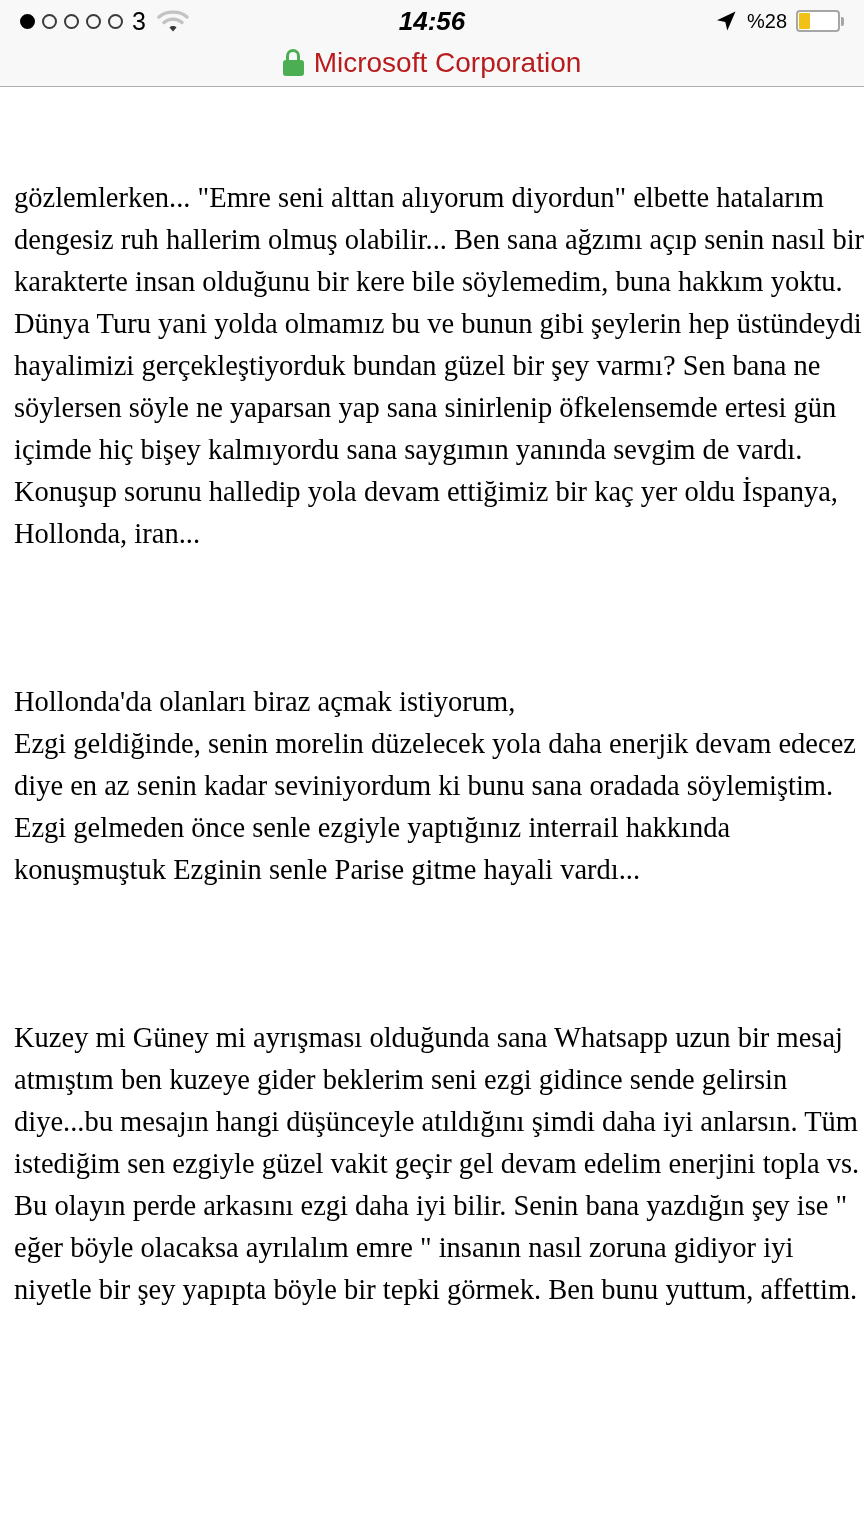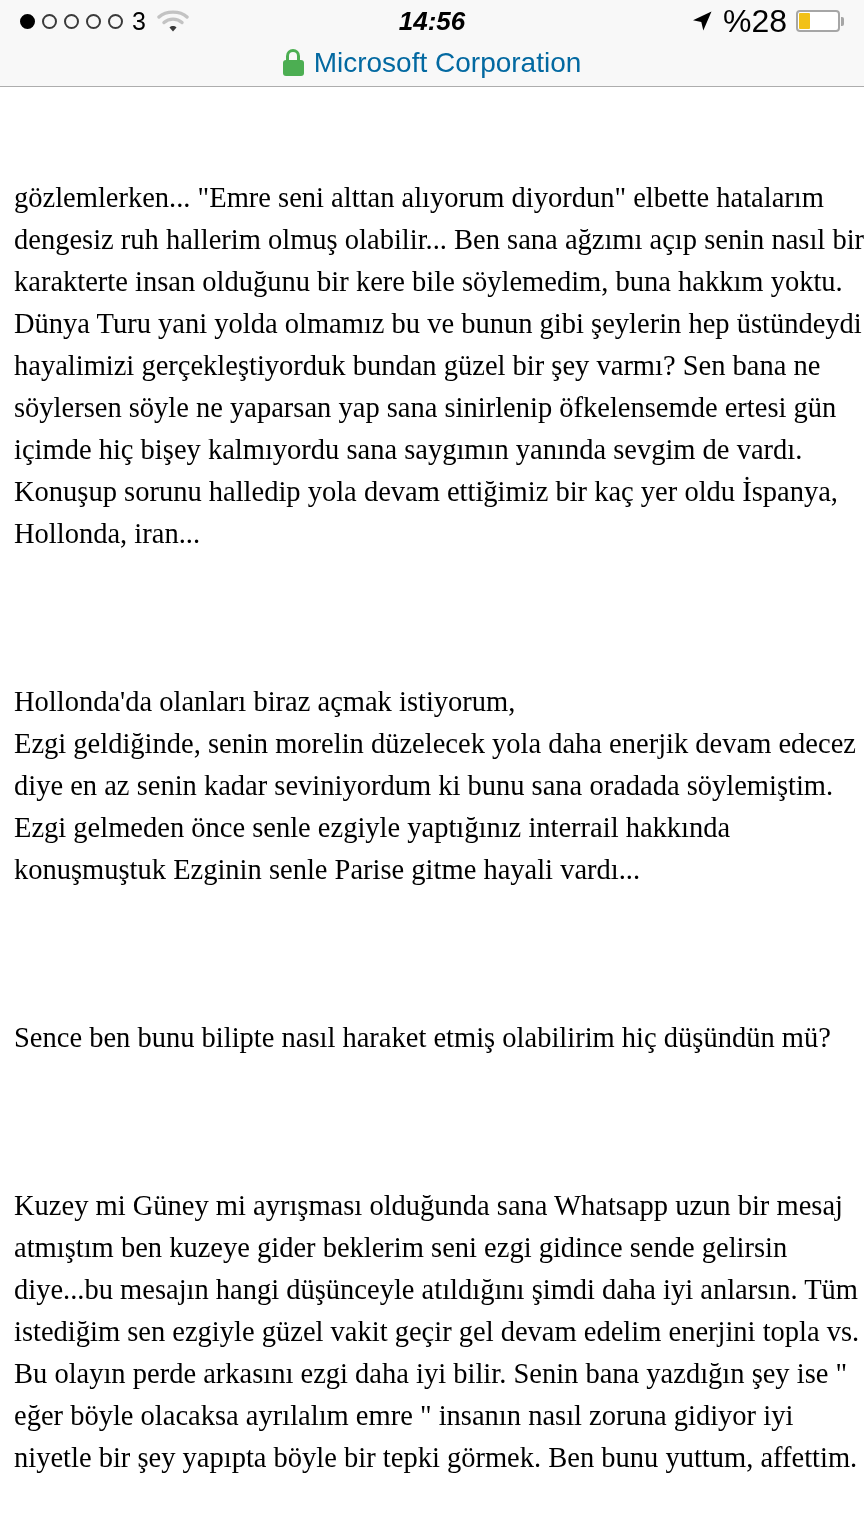--- a/index.html
+++ b/index.html
@@ -31,21 +31,21 @@
 
   .signal-dots { display: flex; align-items: center; gap: 7px; }
   .signal-dot {
     width: 15px; height: 15px; border-radius: 50%;
     border: 2px solid #3a3a3a; box-sizing: border-box; background: transparent;
   }
   .signal-dot.filled { background: #000; border-color: #000; }
 
   .carrier { font-size: 25px; letter-spacing: 0.5px; }
   .time { font-size: 26px; font-weight: 600; font-style: italic; }
-  .battery-percent { font-size: 32px; }
+  .battery-percent { font-size: 20px; }
 
   .wifi-icon { width: 32px; height: 24px; margin-left: 2px; }
   .loc-icon { width: 24px; height: 24px; }
 
   .battery-icon { display: flex; align-items: center; }
   .battery-body {
     width: 44px; height: 22px;
     border: 2px solid #a6a6a6; border-radius: 4px;
     background: #fff; box-sizing: border-box;
     padding: 1px; display: flex;
@@ -120,40 +120,39 @@
           </span>
         <span class="battery-cap"></span>
       </span>
     </div>
   </div>
   <div class="secure-row">
     <span class="lock-icon">
       <span class="lock-shackle" style="border-color: rgb(76, 174, 82);"></span>
       <span class="lock-body" style="background: rgb(76, 174, 82);"></span>
     </span>
-    <span class="site-name" style="color: #0369a1;">Microsoft Corporation</span>
+    <span class="site-name" style="color: #b91c1c;">Microsoft Corporation</span>
   </div>
 </div>
 
 <div class="doc">
   <p>gözlemlerken... "Emre seni alttan alıyorum diyordun" elbette hatalarım
 dengesiz ruh hallerim olmuş olabilir... Ben sana ağzımı açıp senin nasıl bir
 karakterte insan olduğunu bir kere bile söylemedim, buna hakkım yoktu.
 Dünya Turu yani yolda olmamız bu ve bunun gibi şeylerin hep üstündeydi
 hayalimizi gerçekleştiyorduk bundan güzel bir şey varmı? Sen bana ne
 söylersen söyle ne yaparsan yap sana sinirlenip öfkelensemde ertesi gün
 içimde hiç bişey kalmıyordu sana saygımın yanında sevgim de vardı.
 Konuşup sorunu halledip yola devam ettiğimiz bir kaç yer oldu İspanya,
 Hollonda, iran...</p>
   <p>Hollonda'da olanları biraz açmak istiyorum,
 Ezgi geldiğinde, senin morelin düzelecek yola daha enerjik devam edecez
 diye en az senin kadar seviniyordum ki bunu sana oradada söylemiştim.
 Ezgi gelmeden önce senle ezgiyle yaptığınız interrail hakkında
 konuşmuştuk Ezginin senle Parise gitme hayali vardı...</p>
-  <p>Sence ben bunu bilipte nasıl haraket etmiş olabilirim hiç düşündün mü?</p>
   <p>Kuzey mi Güney mi ayrışması olduğunda sana Whatsapp uzun bir mesaj
 atmıştım ben kuzeye gider beklerim seni ezgi gidince sende gelirsin
 diye...bu mesajın hangi düşünceyle atıldığını şimdi daha iyi anlarsın. Tüm
 istediğim sen ezgiyle güzel vakit geçir gel devam edelim enerjini topla vs.
 Bu olayın perde arkasını ezgi daha iyi bilir. Senin bana yazdığın şey ise "
 eğer böyle olacaksa ayrılalım emre " insanın nasıl zoruna gidiyor iyi
 niyetle bir şey yapıpta böyle bir tepki görmek. Ben bunu yuttum, affettim.</p>
   
   
 </div>

